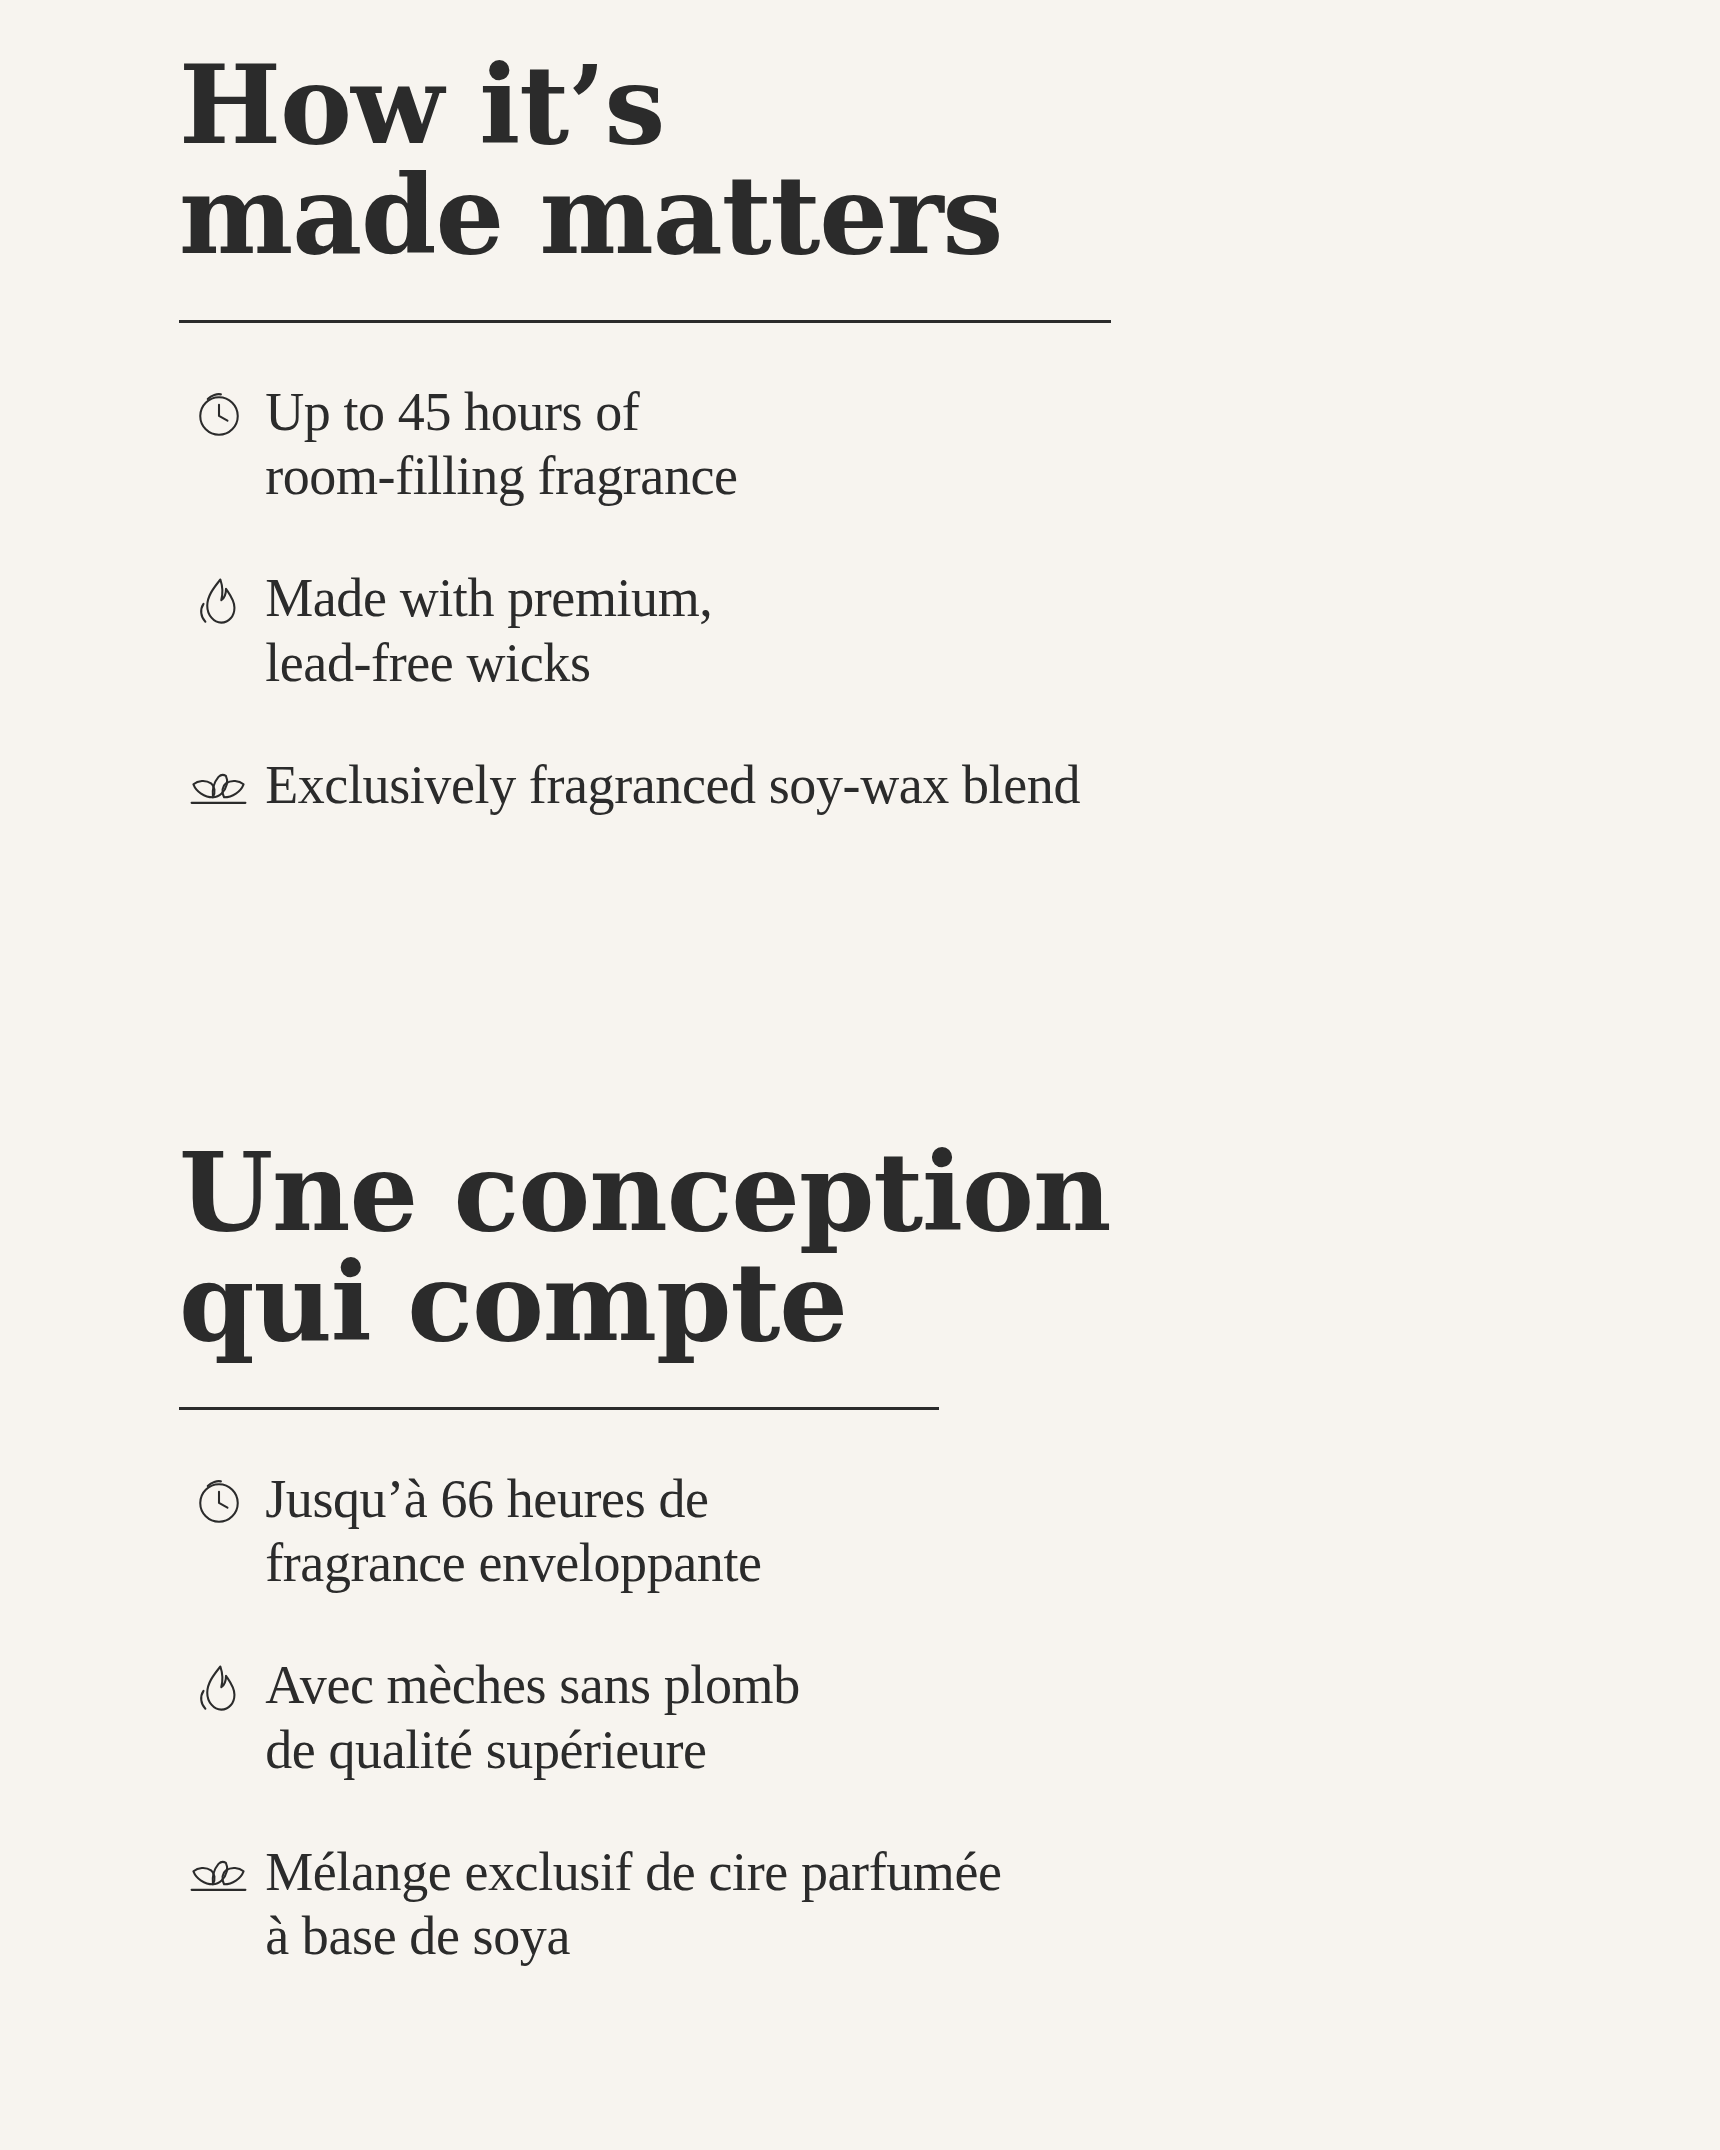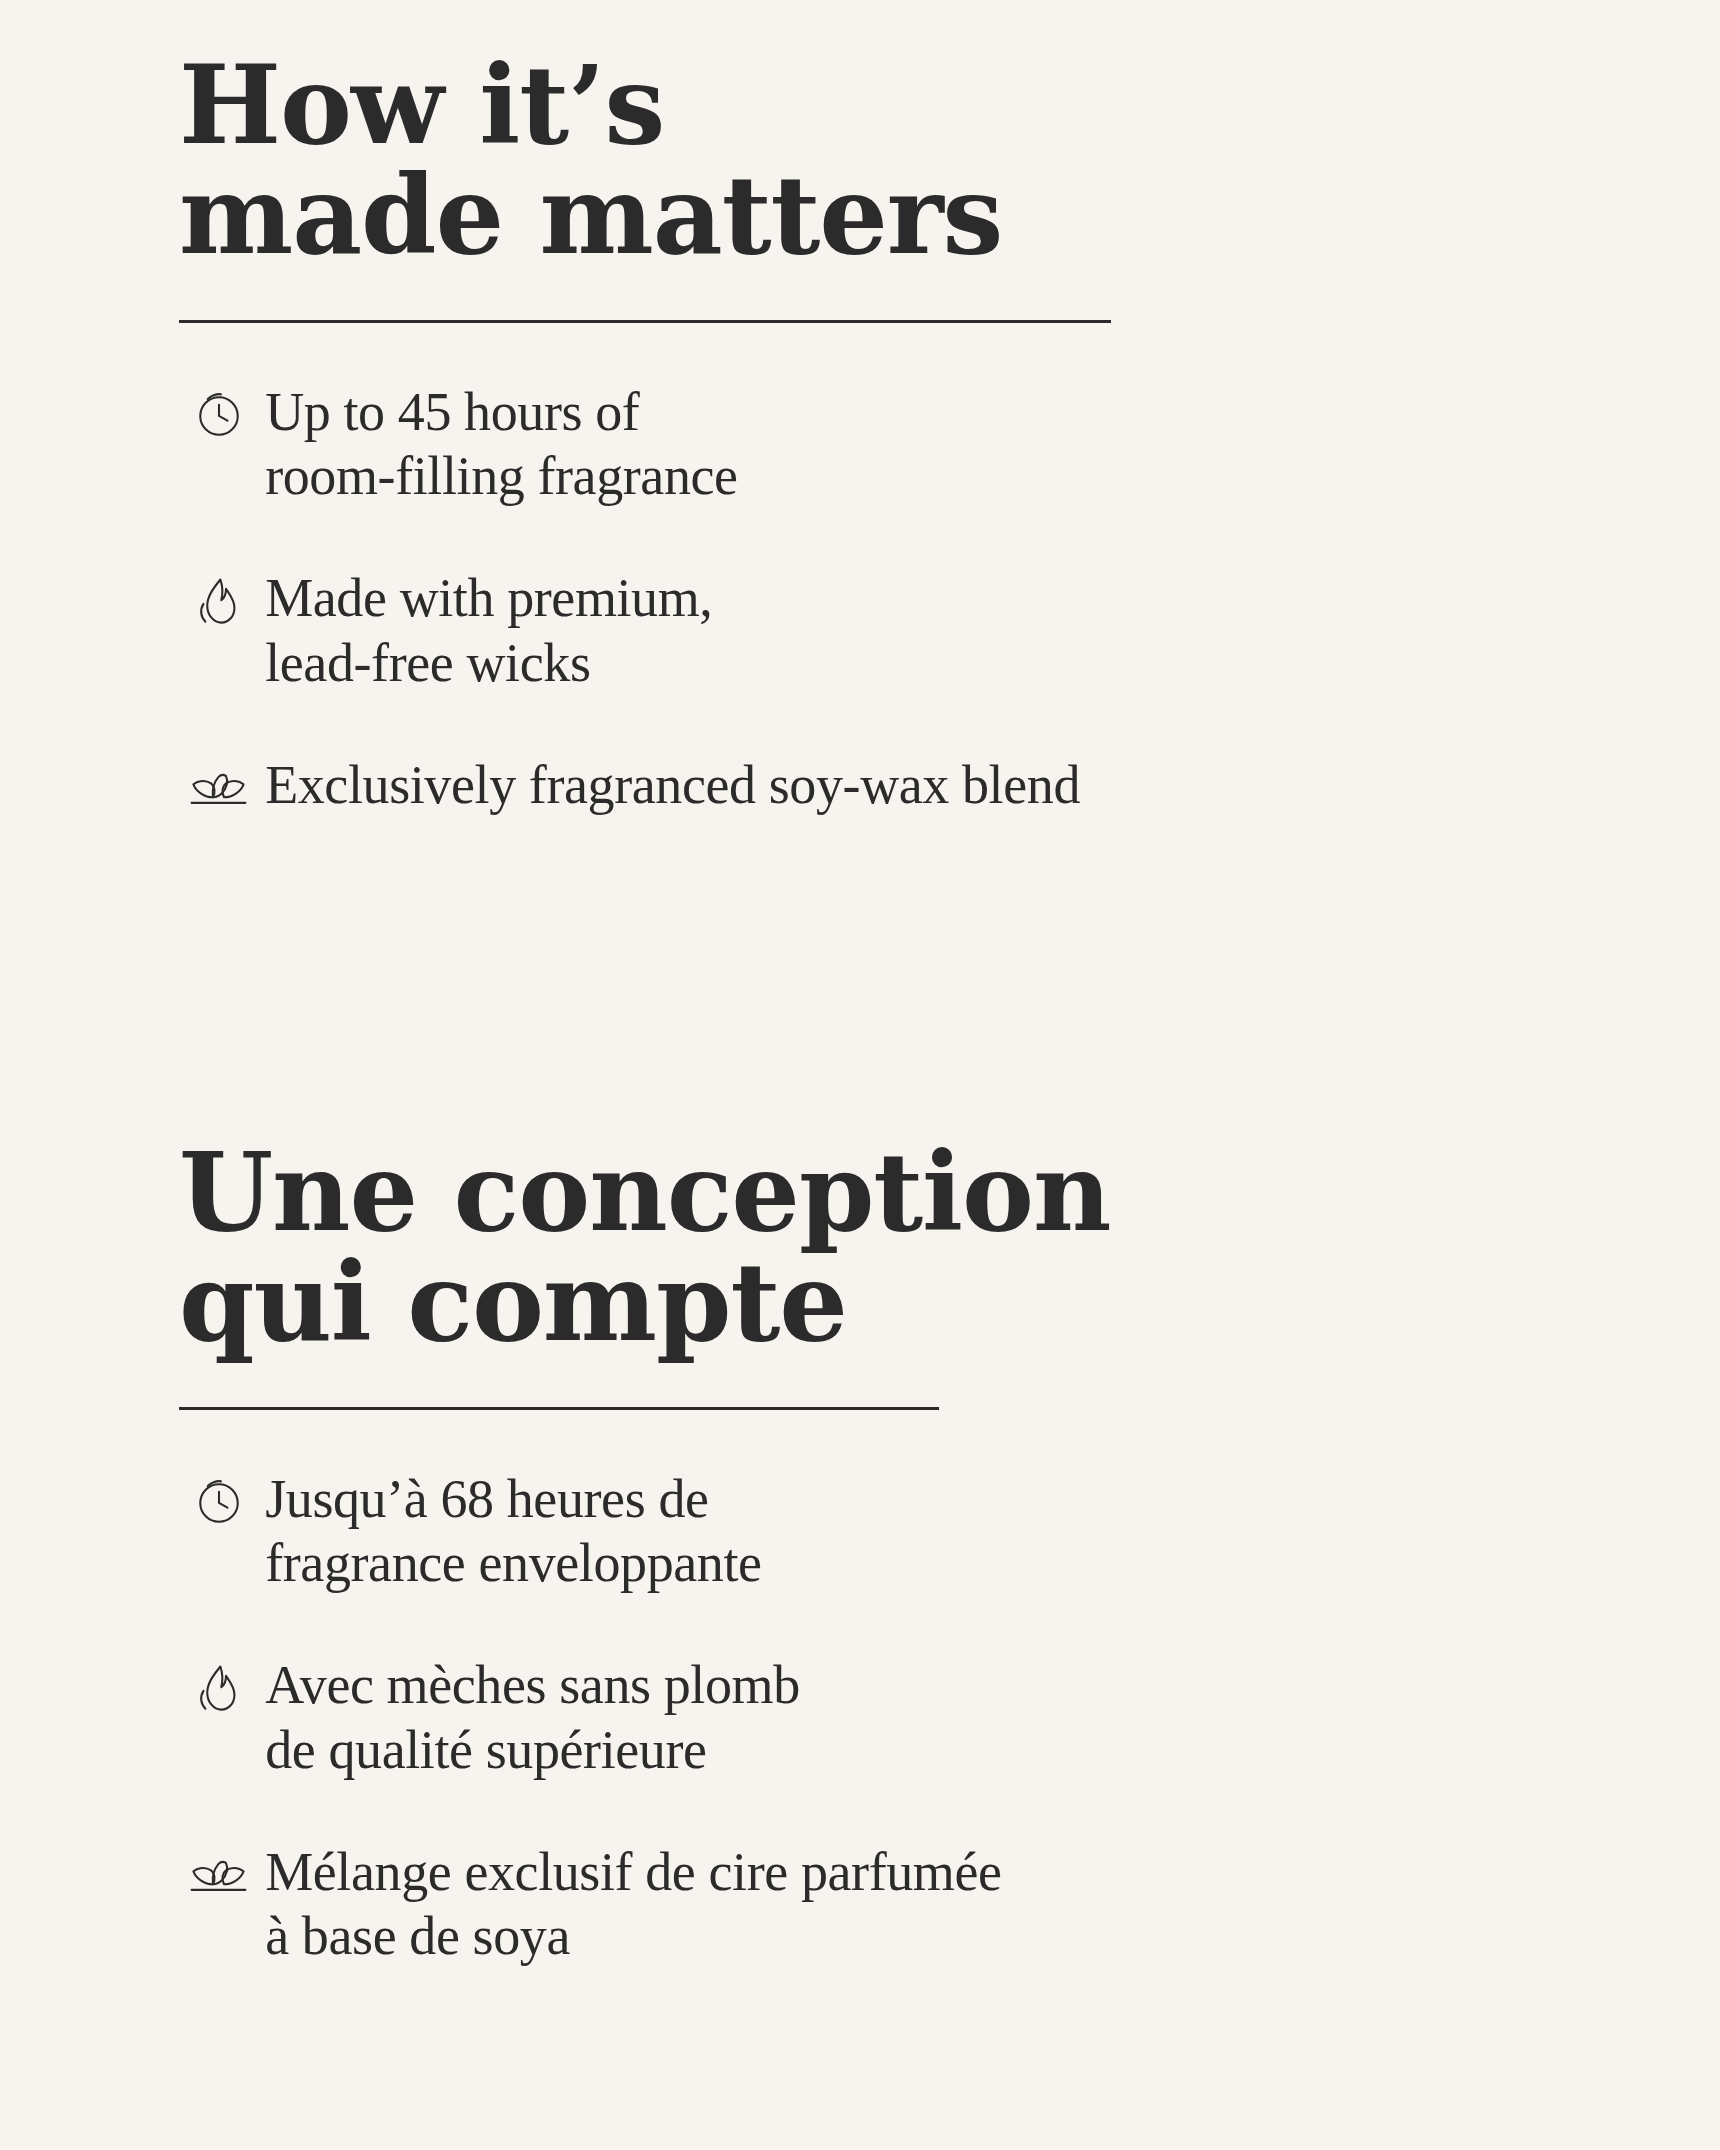--- a/index.html
+++ b/index.html
@@ -142,21 +142,21 @@
     <div class="features">
 
       <div class="feature">
         <span class="feature-icon">
           <svg width="60" height="60" viewBox="0 0 64 64" fill="none" stroke="#2b2b2b" stroke-width="2.2" stroke-linecap="round" stroke-linejoin="round">
             <circle cx="32" cy="33" r="20"></circle>
             <path d="M32 21 L32 33 L41 38"></path>
             <path d="M20 15 C24 11 30 9 34 10"></path>
           </svg>
         </span>
-        <span class="feature-text">Jusqu’à 68 heures de
+        <span class="feature-text">Jusqu’à 66 heures de
 fragrance enveloppante</span>
       </div>
 
       <div class="feature">
         <span class="feature-icon">
           <svg width="57" height="60" viewBox="0 0 56 64" fill="none" stroke="#2b2b2b" stroke-width="2.2" stroke-linecap="round" stroke-linejoin="round">
             <path d="M30 8 C22 18 16 26 16 36 C16 46 23 54 31 54 C39 54 45 47 45 38 C45 30 40 24 36 18 C36 24 34 28 31 30 C33 22 32 14 30 8 Z"></path>
             <path d="M12 34 C8 40 9 48 14 53"></path>
           </svg>
         </span>

